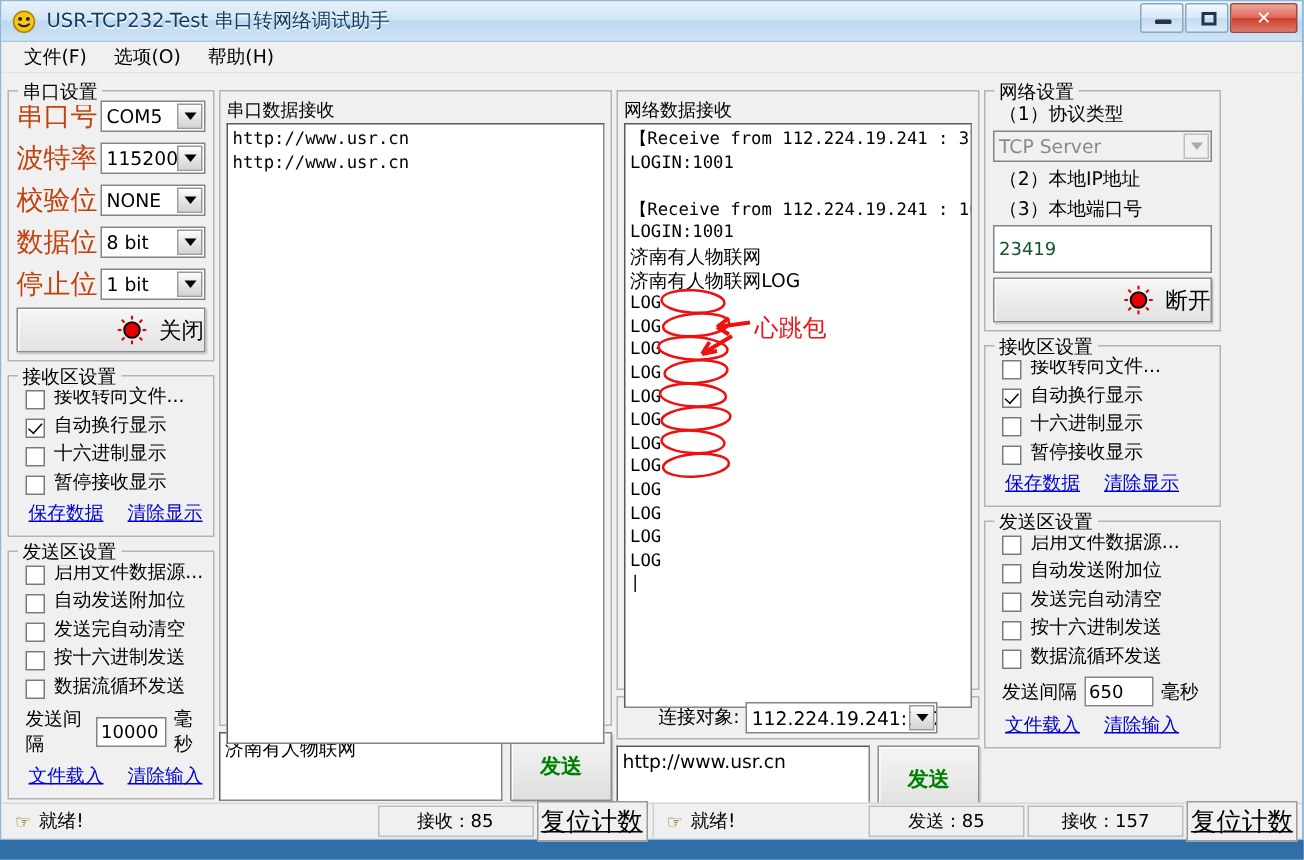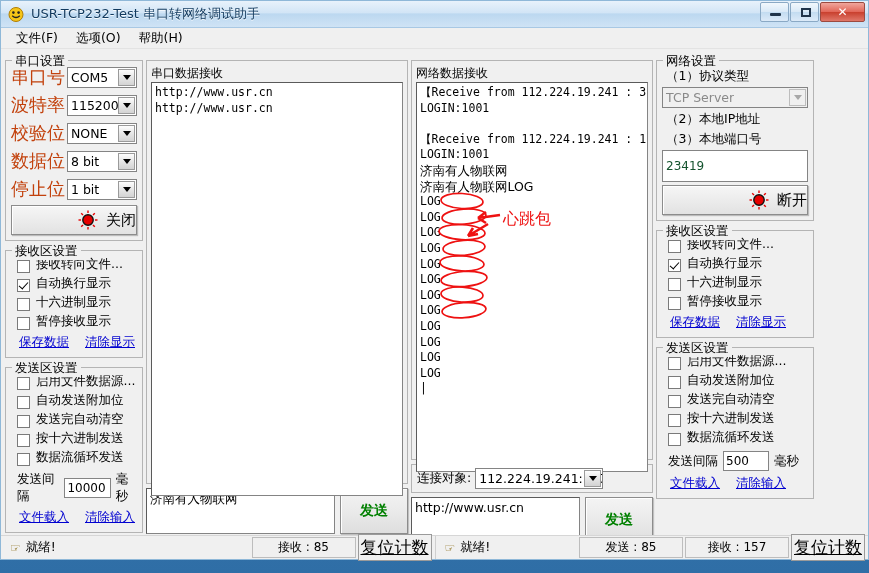--- a/index.html
+++ b/index.html
@@ -208,20 +208,21 @@
     border: 1px solid #8c8c8c;
     background: linear-gradient(180deg,#f4f4f4 0%,#e9e9e9 55%,#dedede 100%);
     box-shadow: inset 1px 1px 0 #fff, 1px 1px 1px rgba(0,0,0,.2);
     display: flex; align-items: center; justify-content: center;
     color: #008000; font-weight: bold; font-size: 14px;
   }
   .targetrow {
     display: flex; align-items: center; gap: 4px;
     border: 1px solid #b4b4b4; padding: 3px 5px; margin-top: 4px;
     background:#f0f0f0;
+    justify-content:center;
   }
   .targetrow .tl { font-size: 12.5px; white-space: nowrap; }
 
   
   .statusbar {
     position: absolute; left: 0; right: 0; bottom: 0; height: 24px;
     background: #f0f0f0;
     border-top: 1px solid #d6d6d6;
     display: flex;
   }
@@ -558,21 +559,21 @@
           <div class="cbrow">
             <span class="cbox"></span>
             <span class="cblabel">按十六进制发送</span>
           </div>
           <div class="cbrow">
             <span class="cbox"></span>
             <span class="cblabel">数据流循环发送</span>
           </div>
           <div class="intervalrow">
             <span class="ilbl">发送间隔</span>
-            <span class="tinput" style="width:46px;">500</span>
+            <span class="tinput" style="width:46px;">650</span>
             <span class="ilbl">毫秒</span>
           </div>
           <div class="linkrow">
             <span class="link">文件载入</span>
             <span class="link">清除输入</span>
           </div>
         </div>
       </div>
 
     </div>

